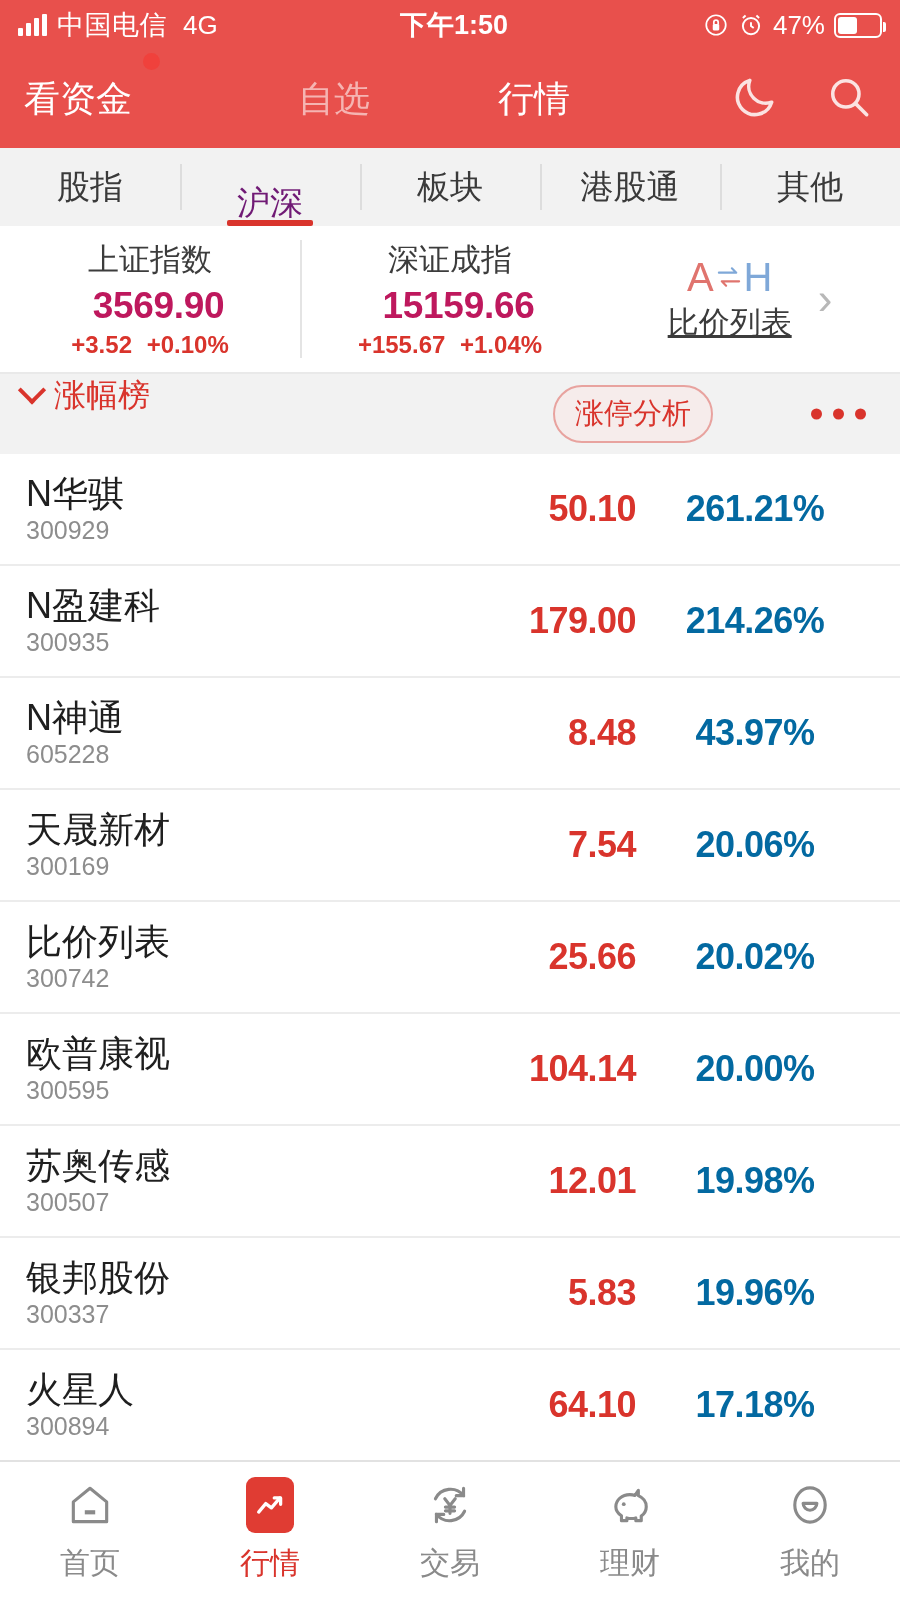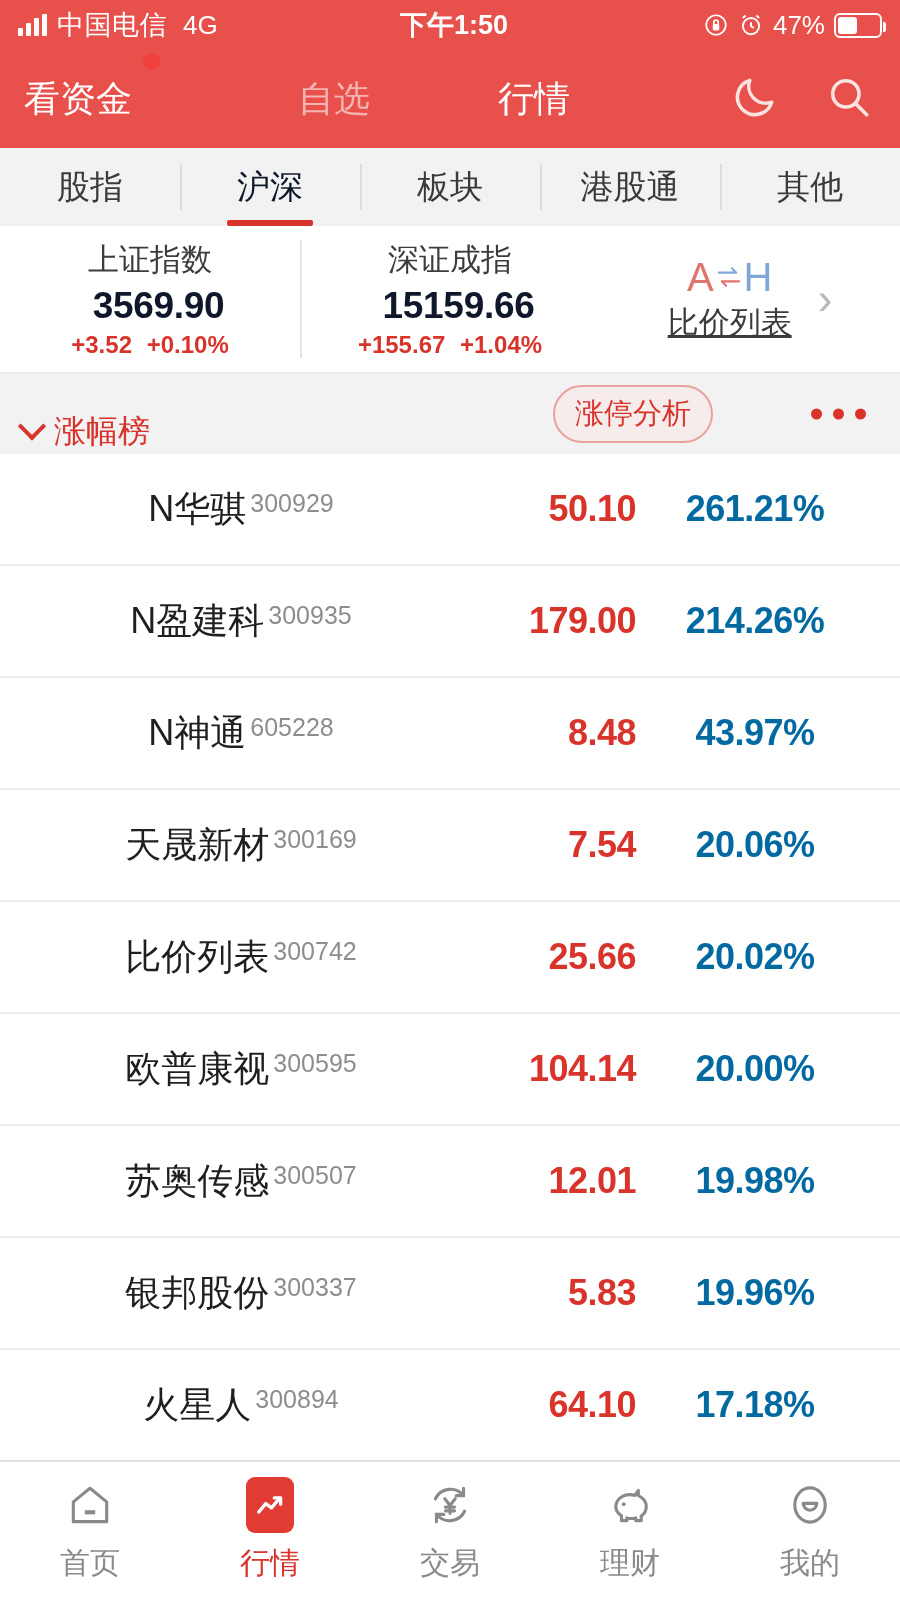--- a/index.html
+++ b/index.html
@@ -66,81 +66,81 @@
     display:flex; align-items:stretch; position:relative;
   }
   .subtab {
     flex:1; display:flex; align-items:center; justify-content:center;
     font-size:33px; color:#3a3a3a; position:relative;
   }
   .subtab + .subtab::before {
     content:""; position:absolute; left:0; top:16px; bottom:16px;
     width:2px; background:#dddddd;
   }
-  .subtab.active { color:#0f172a; }
+  .subtab.active { color:#701a75;align-items:flex-end; }
   .subtab.active::after {
     content:""; position:absolute; bottom:0; left:50%; transform:translateX(-50%);
     width:86px; height:6px; background:#d9342c; border-radius:2px;
   }
 
   
   .indexbar {
     height:148px; flex:0 0 148px; background:#ffffff; display:flex;
     border-bottom:2px solid #e9e9e9;
   }
   .idx-card {
     flex:1; display:flex; flex-direction:column; align-items:center;
     justify-content:center; position:relative; gap:4px;
   }
   .idx-card + .idx-card::before {
     content:""; position:absolute; left:0; top:14px; bottom:14px;
     width:2px; background:#e4e4e4;
   }
   .idx-name { font-size:31px; color:#3c3c3c; }
-  .idx-value { font-size:37px; font-weight:bold; color:#0f172a; letter-spacing:-0.3px;margin-left:17px; }
+  .idx-value { font-size:37px; font-weight:bold; color:#be185d; letter-spacing:-0.3px;margin-left:17px; }
   .idx-chg { font-size:24px; font-weight:bold; color:#d9342c; }
   .idx-chg span { margin-left:8px; }
 
   .ah-card {
     flex:1; display:flex; align-items:center; justify-content:center;
     position:relative; gap:6px;
   }
   .ah-inner { display:flex; flex-direction:column; align-items:center; gap:2px; }
   .ah-logo { font-size:40px; letter-spacing:0px; display:flex; align-items:center; }
   .ah-logo .a { color:#e0746e; font-weight:300; }
   .ah-logo .h { color:#7fa8d8; font-weight:300; }
   .ah-arrows { display:inline-flex; flex-direction:column; margin:0 2px; }
   .ah-label { font-size:31px; color:#3c3c3c;text-decoration:underline; }
   .ah-chev { font-size:44px; color:#b8b8b8; font-weight:300; margin-left:20px; }
 
   
   .ranktoolbar {
     height:80px; flex:0 0 80px; background:#f2f2f2;
-    display:flex; align-items:flex-end; padding:0 22px; position:relative;
+    display:flex; align-items:flex-start; padding:0 22px; position:relative;
   }
   .rank-left { display:flex; align-items:center; gap:12px; color:#d9342c; font-size:32px; }
   .chev-down {
     width:20px; height:20px; border-right:4px solid #d9342c;
     border-bottom:4px solid #d9342c; transform:rotate(45deg) translate(-4px,-4px);
   }
   .pill {
     position:absolute; left:553px; top:50%; transform:translateY(-50%);
     border:2.5px solid #e8a39f; border-radius:30px;
     padding:7px 20px; color:#d9342c; font-size:29px; background:#f6eceb;
   }
   .dots { position:absolute; right:34px; top:50%; transform:translateY(-50%); display:flex; gap:11px; }
   .dots i { width:11px; height:11px; border-radius:50%; background:#d9342c; display:block; }
 
   
   .list { flex:1 1 auto; overflow:hidden; background:#ffffff; }
   .row {
     height:112px; display:flex; align-items:center;
     border-bottom:2px solid #ececec; padding:0 26px; position:relative;
   }
-  .cell-name { display:flex; flex-direction:row; justify-content:center; width:430px; gap:4px; }
+  .cell-name { display:flex; flex-direction:column; justify-content:center; width:430px; gap:4px; }
   .s-name { font-size:36px; color:#1f1f1f; line-height:1.05; }
   .s-code { font-size:25px; color:#8d8d8d; line-height:1.05; }
   .cell-price {
     width:180px; text-align:right; font-size:36px; font-weight:bold; color:#d9342c;
     letter-spacing:-0.5px;
   }
   .cell-chg {
     flex:1; text-align:center; font-size:36px; font-weight:bold; color:#0369a1;
     letter-spacing:-0.5px;
   }

